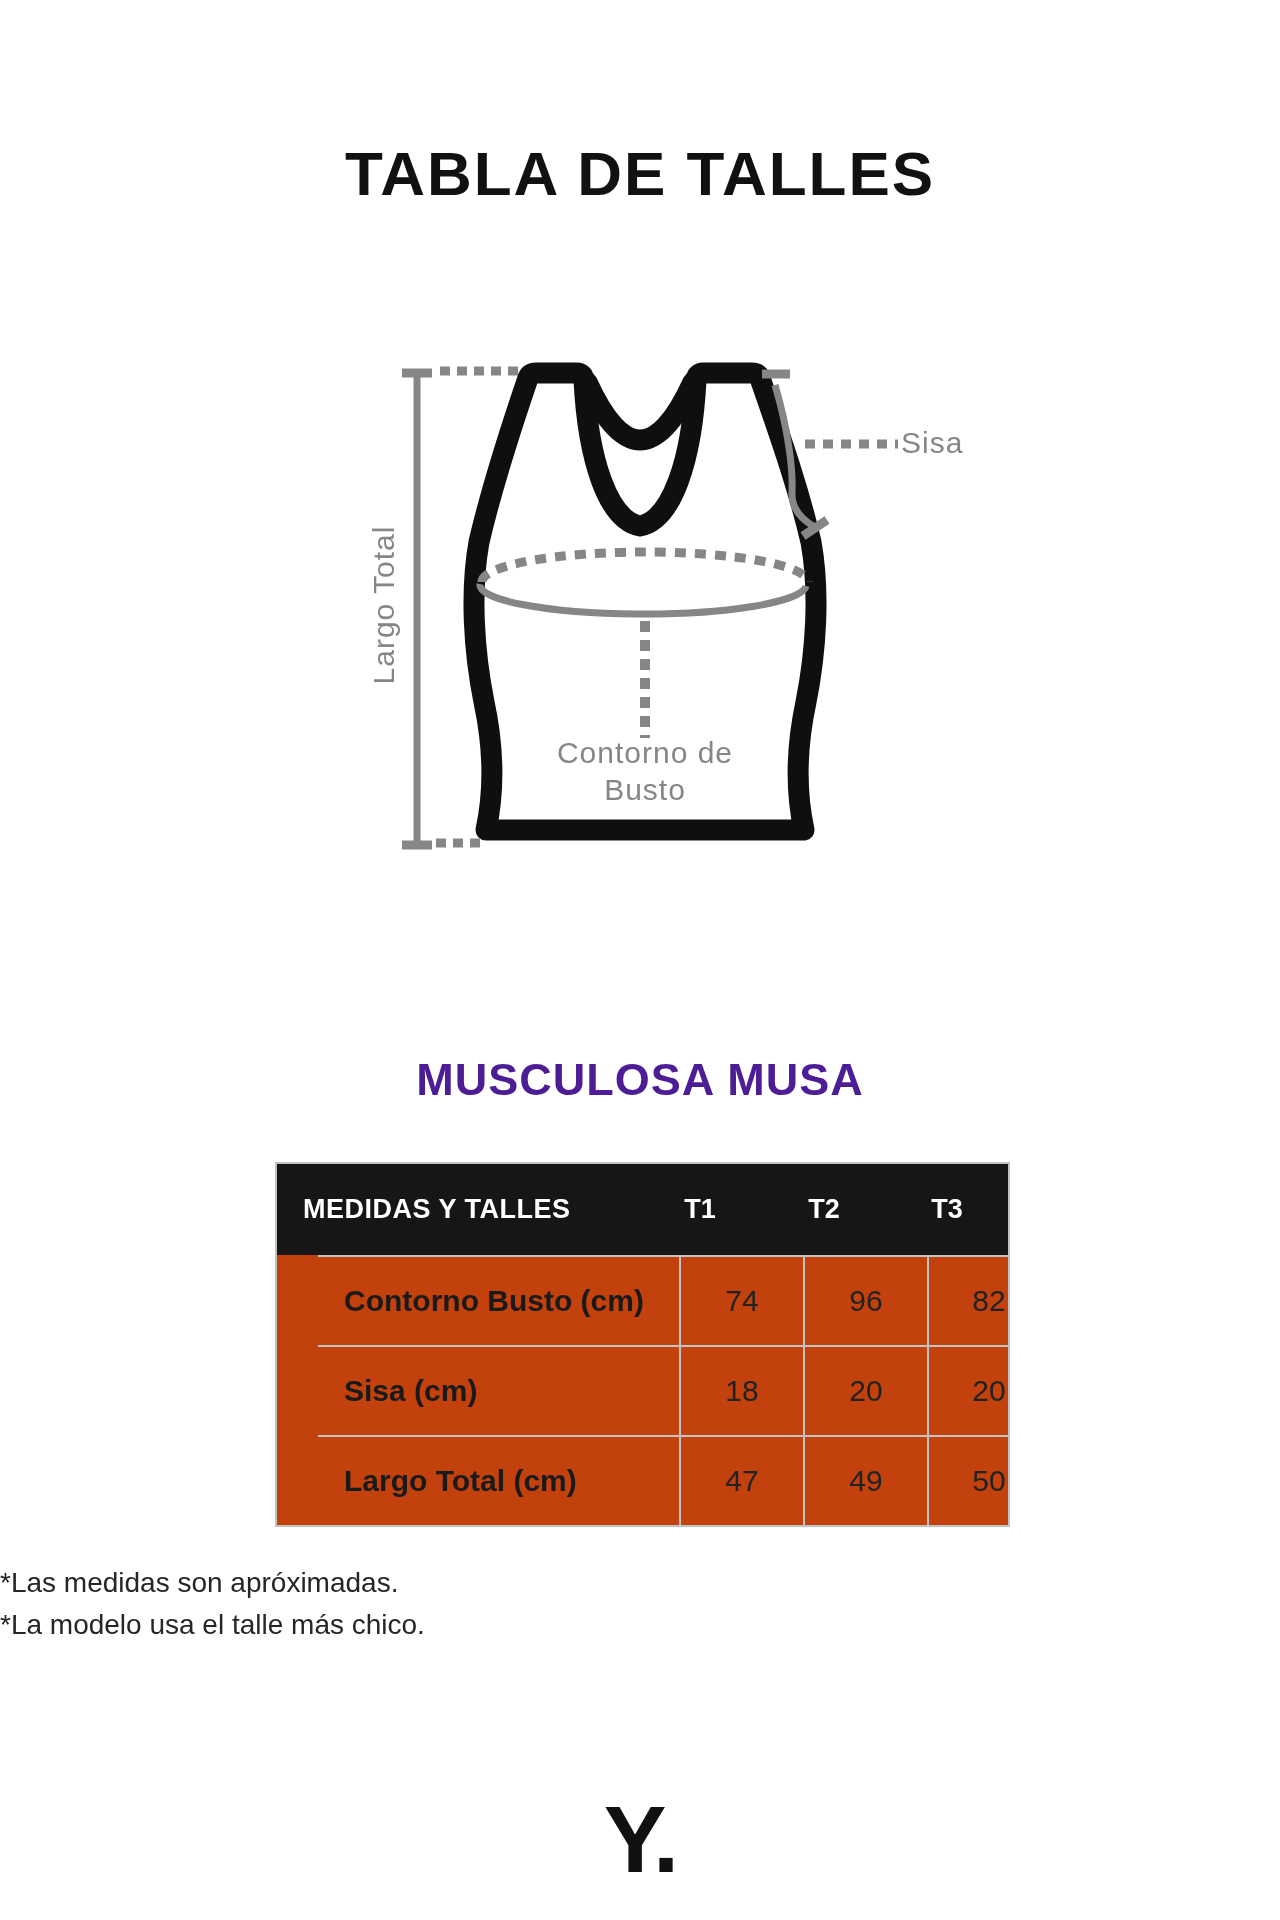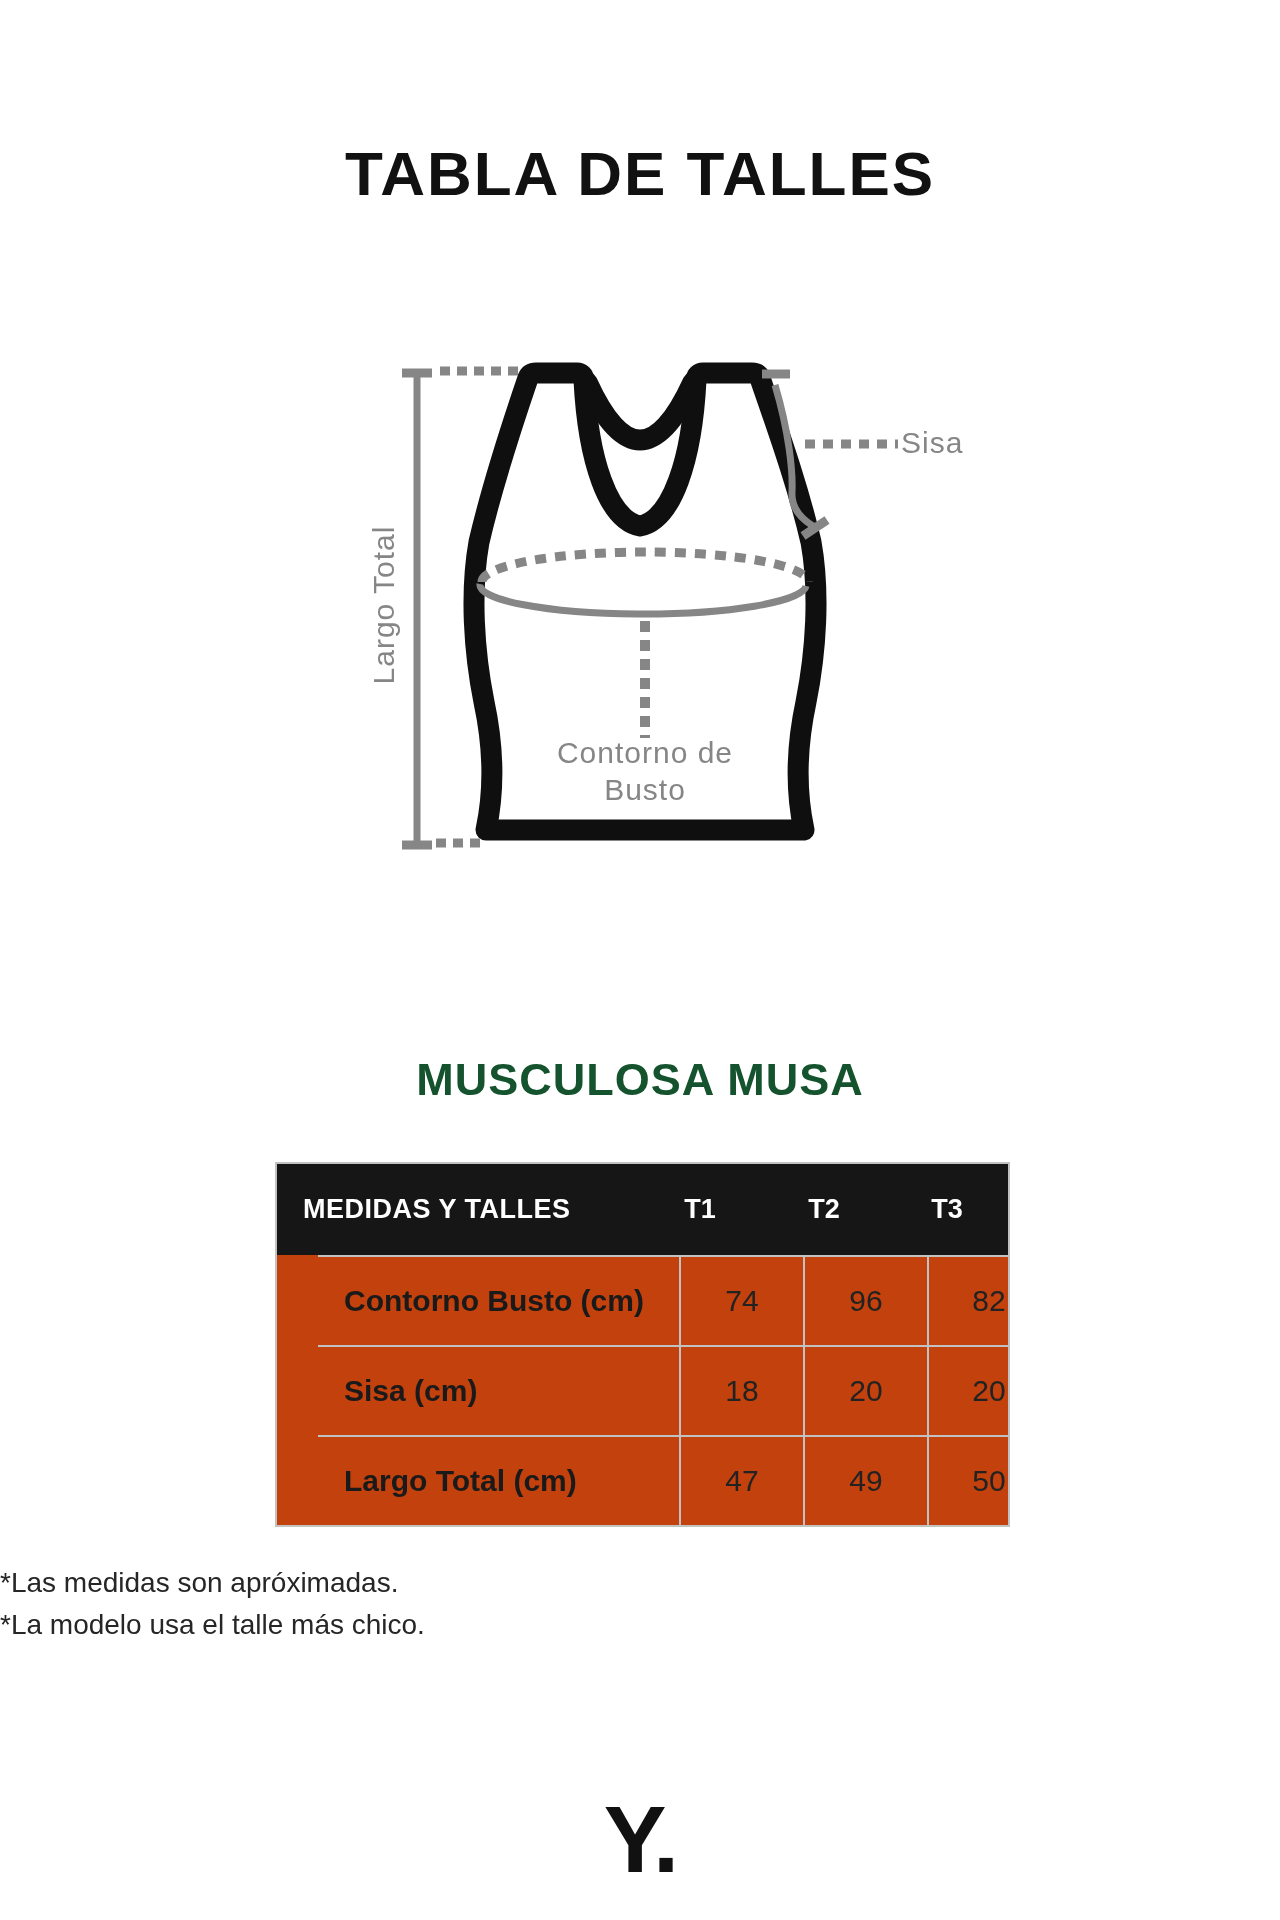--- a/index.html
+++ b/index.html
@@ -12,21 +12,21 @@
     font-size:62px;font-weight:800;letter-spacing:2px;color:#111111;margin-top:44px;
   }
   .diagram{position:absolute;left:300px;top:340px;width:700px;height:560px;}
   .diagram svg{display:block;width:700px;height:560px;}
   .diag-label{position:absolute;color:#868686;font-size:30px;letter-spacing:1px;line-height:34px;}
   .label-largo{left:281px;top:588px;width:206px;text-align:center;transform:rotate(-90deg);transform-origin:50% 50%;}
   .label-sisa{left:901px;top:426px;text-align:center;}
   .label-contorno{left:515px;top:734px;width:260px;text-align:center;line-height:37px;}
   .product-title{
     position:absolute;top:1054px;left:0;right:0;text-align:center;
-    font-size:45px;font-weight:800;letter-spacing:1px;color:#14532d;
+    font-size:45px;font-weight:800;letter-spacing:1px;color:#4c1d95;
   }
   .size-table{
     position:absolute;left:275px;top:1162px;width:735px;
     border:2px solid #c2c2c2;box-sizing:border-box;background:#c2410c;
   }
   .st-header{
     display:grid;grid-template-columns:361px 124px 124px 122px;
     background:#161616;color:#ffffff;height:91px;align-items:center;
   }
   .st-corner{padding-left:26px;font-weight:700;font-size:27px;letter-spacing:0.5px;}

